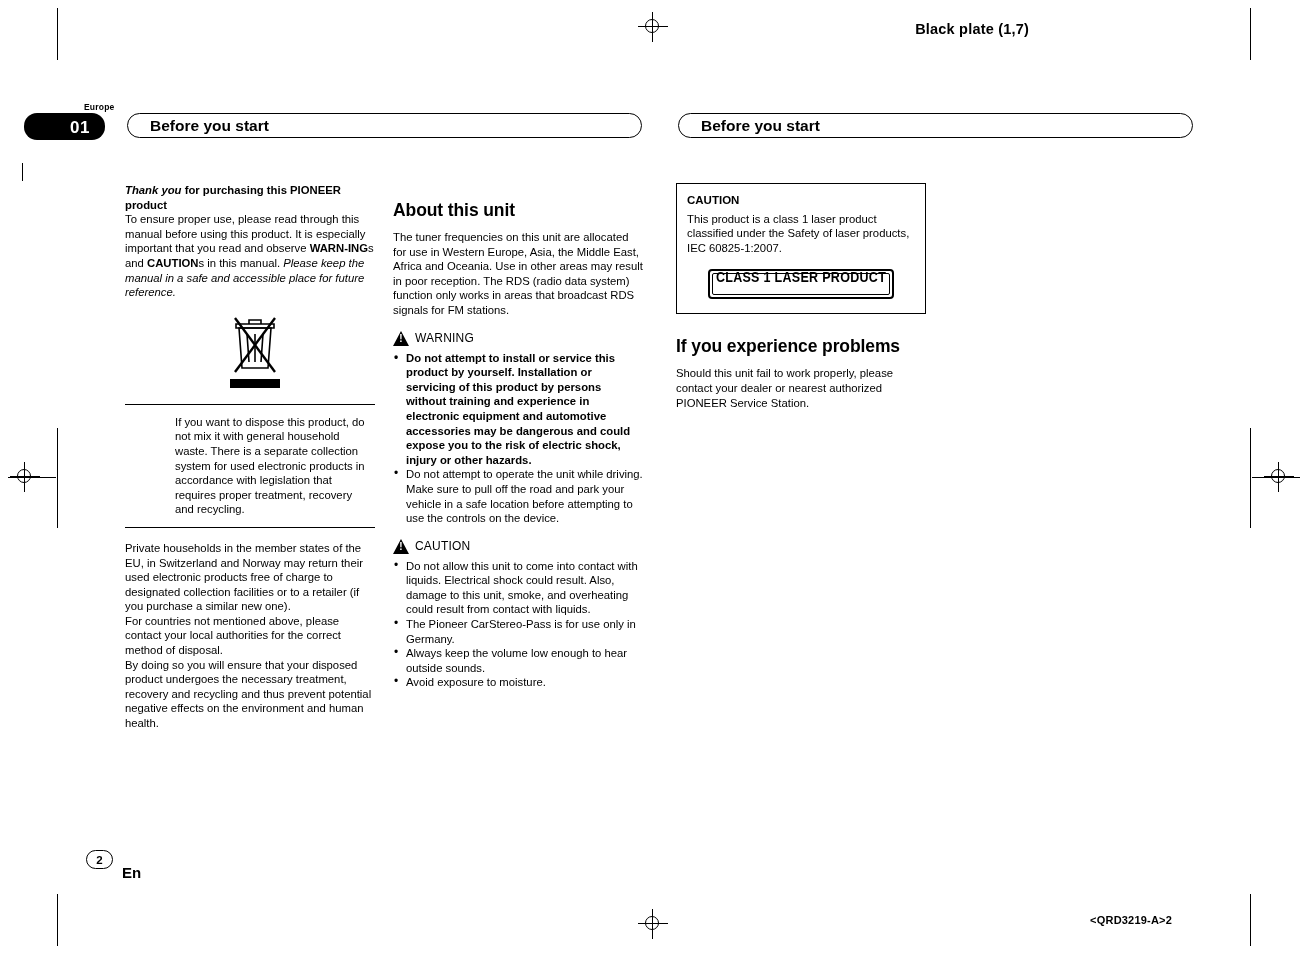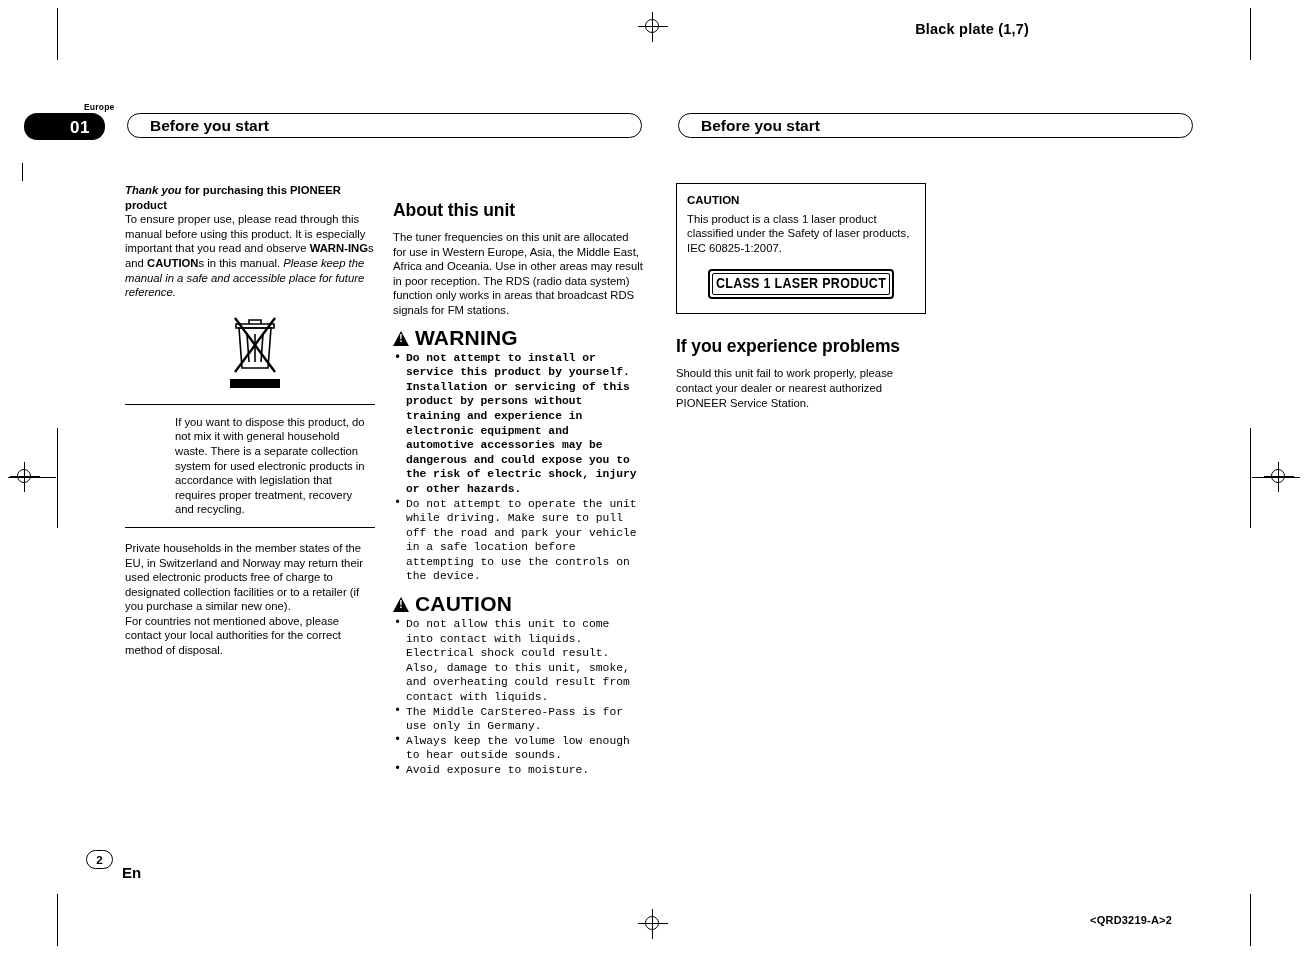--- a/index.html
+++ b/index.html
@@ -82,23 +82,23 @@
   
   .alert-head{display:flex;align-items:center;margin:0 0 5px 0;}
   .alert-head .tri{
     width:0;height:0;border-left:8.5px solid transparent;border-right:8.5px solid transparent;
     border-bottom:15px solid #000;position:relative;margin-right:6px;
   }
   .alert-head .tri:after{
     content:"!";position:absolute;left:-2.5px;top:3px;width:5px;
     color:#fff;font-size:10px;font-weight:bold;line-height:10px;text-align:center;
   }
-  .alert-head .lbl{font-size:21px;font-weight:bold;letter-spacing:.2px;}
-
-  ul.bullets{margin:0;padding:0;list-style:none;font-family:Liberation Mono, monospace;}
+  .alert-head .lbl{font-size:12px;font-weight:normal;letter-spacing:.2px;}
+
+  ul.bullets{margin:0;padding:0;list-style:none;}
   ul.bullets li{position:relative;padding-left:13px;margin-bottom:0px;}
   ul.bullets li:before{content:"\2022";position:absolute;left:1px;top:-1px;font-size:12px;}
   ul.bullets li + li{margin-top:0px;}
 
   
   .weee{position:relative;width:250px;height:78px;margin:16px 0 10px 0;}
   .weee .binwrap{position:absolute;left:108px;top:0;width:44px;height:58px;}
   .weee .bar{position:absolute;left:105px;top:63px;width:50px;height:9px;background:#000;}
 
   
@@ -110,21 +110,21 @@
 
   
   .cautionbox{
     border:1.3px solid #000;padding:9px 10px 14px 10px;box-sizing:border-box;
     width:250px;margin-bottom:22px;
   }
   .cautionbox .cb-title{font-size:11.5px;font-weight:bold;margin-bottom:4px;}
   .laser{
     margin:14px auto 0 auto;width:186px;height:30px;
     border:2px solid #000;border-radius:4px;
-    display:flex;align-items:center;justify-content:center;
+    display:flex;align-items:flex-start;justify-content:center;
     box-sizing:border-box;position:relative;
   }
   .laser:before{
     content:"";position:absolute;left:2px;top:2px;right:2px;bottom:2px;
     border:1px solid #000;border-radius:2px;
   }
   .laser span{
     font-size:12.5px;font-weight:bold;letter-spacing:.3px;
     font-family:"Liberation Sans", sans-serif;
     transform:scaleY(1.12);
@@ -205,20 +205,21 @@
       <div class="bar"></div>
     </div>
 
     <div class="dispbox">
       <p>If you want to dispose this product, do not mix it with general household waste. There is a separate collection system for used electronic products in accordance with legislation that requires proper treatment, recovery and recycling.</p>
     </div>
 
     <div class="gap"></div>
     <p>Private households in the member states of the EU, in Switzerland and Norway may return their used electronic products free of charge to designated collection facilities or to a retailer (if you purchase a similar new one).</p>
     <p>For countries not mentioned above, please contact your local authorities for the correct method of disposal.</p>
+    <p>By doing so you will ensure that your disposed product undergoes the necessary treatment, recovery and recycling and thus prevent potential negative effects on the environment and human health.</p>
   </div>
 
   <div class="col col2">
     <h2 class="head">About this unit</h2>
     <p>The tuner frequencies on this unit are allocated for use in Western Europe, Asia, the Middle East, Africa and Oceania. Use in other areas may result in poor reception. The RDS (radio data system) function only works in areas that broadcast RDS signals for FM stations.</p>
 
     <div class="gap"></div>
     <div class="alert-head">
       <span class="tri"></span>
       <span class="lbl">WARNING</span>
@@ -228,21 +229,21 @@
       <li>Do not attempt to operate the unit while driving. Make sure to pull off the road and park your vehicle in a safe location before attempting to use the controls on the device.</li>
     </ul>
 
     <div class="gap"></div>
     <div class="alert-head">
       <span class="tri"></span>
       <span class="lbl">CAUTION</span>
     </div>
     <ul class="bullets">
       <li>Do not allow this unit to come into contact with liquids. Electrical shock could result. Also, damage to this unit, smoke, and overheating could result from contact with liquids.</li>
-      <li>The Middle CarStereo-Pass is for use only in Germany.</li>
+      <li>The Pioneer CarStereo-Pass is for use only in Germany.</li>
       <li>Always keep the volume low enough to hear outside sounds.</li>
       <li>Avoid exposure to moisture.</li>
     </ul>
   </div>
 
   <div class="col col3">
     <div class="cautionbox">
       <div class="cb-title">CAUTION</div>
       <p>This product is a class 1 laser product classified under the Safety of laser products, IEC 60825-1:2007.</p>
       <div class="laser">

